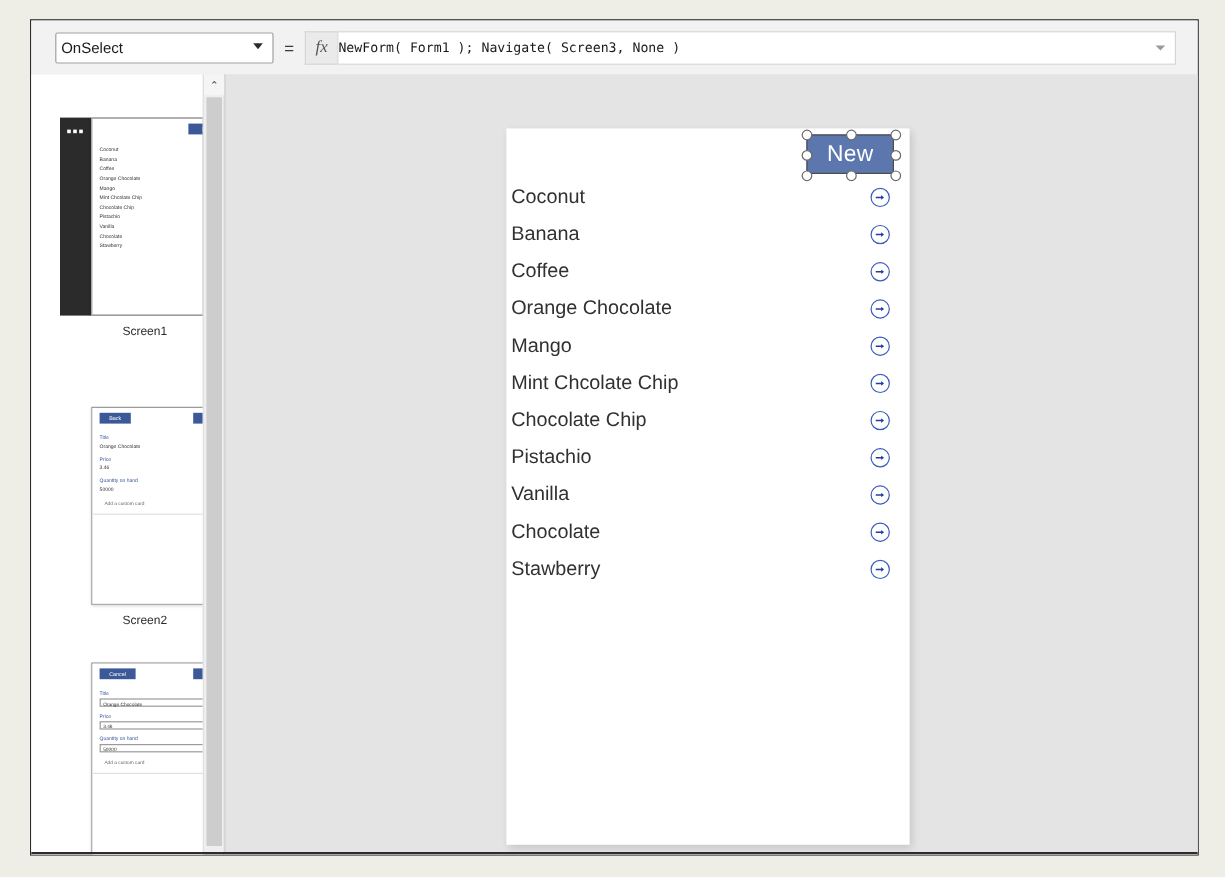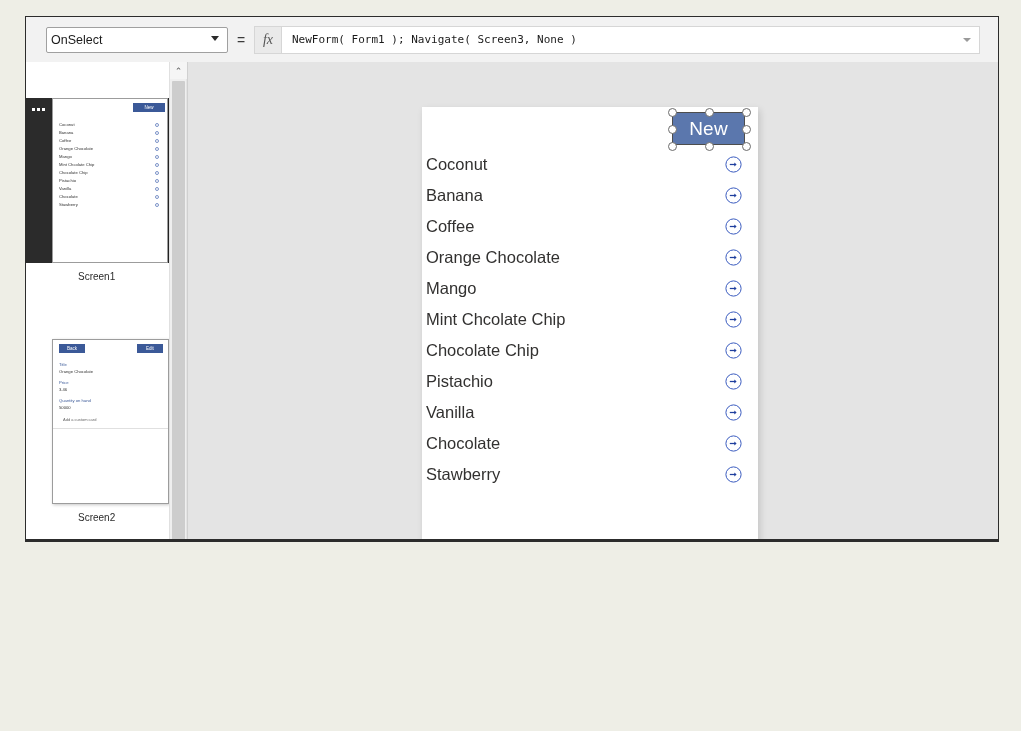--- a/index.html
+++ b/index.html
@@ -8,21 +8,21 @@
     width: 1021px; height: 731px;
     background: #eeeee6;
     font-family: "Liberation Sans", sans-serif;
     overflow: hidden;
   }
 
   
   #app-window {
     position: absolute;
     left: 25px; top: 16px;
-    width: 974px; height: 526px;
+    width: 974px; height: 697px;
     background: #f2f2f2;
     border: 1px solid #2c2c2c;
     border-top: 1px solid #2c2c2c;
     overflow: hidden;
   }
 
   
   #formula-bar {
     position: absolute;
     left: 0; top: 0;
@@ -82,21 +82,20 @@
     position: relative;
     flex: 1;
     height: 28px;
     background: #ffffff;
     border: 1px solid #d6d6d6;
     display: flex;
     align-items: center;
   }
   #formula-text {
     flex: 1;
-    padding-left: 10px;
     font-family: "DejaVu Sans Mono", monospace;
     font-size: 11px;
     color: #1b1b1b;
     white-space: nowrap;
     overflow: hidden;
   }
   #formula-expand {
     width: 24px; height: 26px;
     display: flex;
     align-items: center;
@@ -123,20 +122,21 @@
     position: absolute;
     left: 0; top: 0;
     width: 143px; height: 651px;
     background: #ffffff;
     overflow: hidden;
   }
   .screen-entry {
     position: absolute;
     left: 0;
     width: 143px;
+    padding-left: 24px;
   }
   .thumb-outer {
     position: relative;
     width: 117px;
     height: 165px;
     margin-left: 26px;
     background: #ffffff;
     border: 1px solid #9c9c9c;
     box-shadow: 1px 1px 3px rgba(0,0,0,0.22);
     overflow: hidden;

